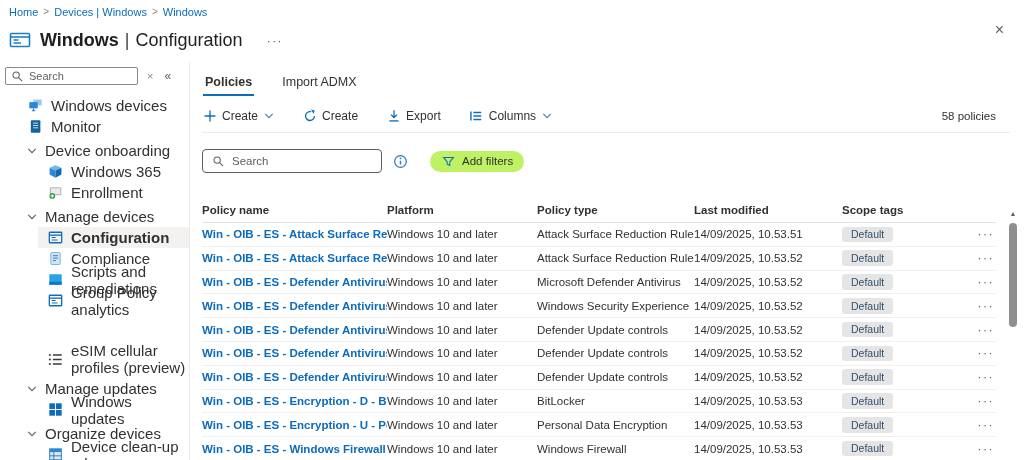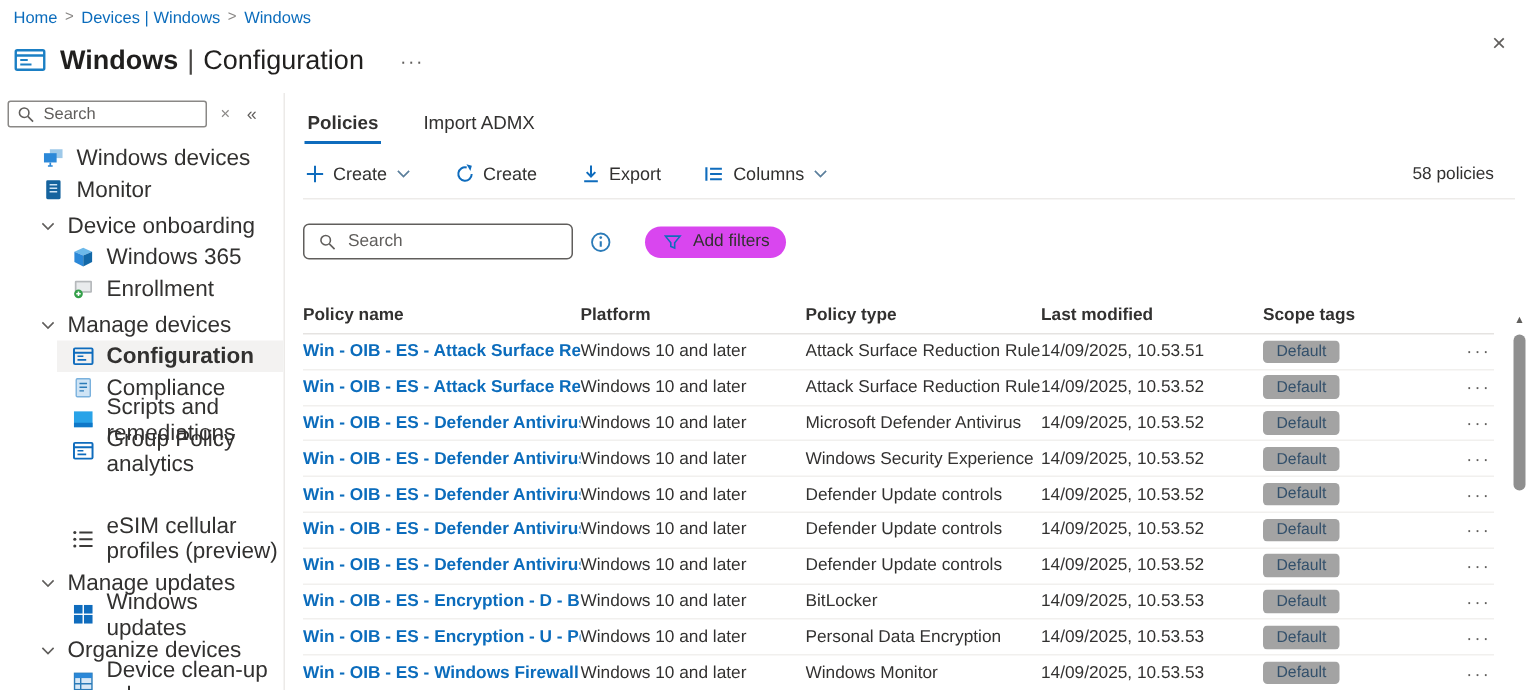--- a/index.html
+++ b/index.html
@@ -57,31 +57,31 @@
   .tb-btn .chev { display:inline-flex; margin-left:1px; }
   .count { margin-left:auto; font-size:11.5px; color:#323130; }
   .tb-divider { border-bottom:1px solid #edebe9; margin-top:9px; margin-right:14px; }
 
   
   .filter-row { display:flex; align-items:center; margin-top:16px; }
   .search-box { display:flex; align-items:center; gap:6px; border:1px solid #605e5c; border-radius:4px; width:180px; height:24px; padding:0 8px; background:#fff; }
   .search-box input { border:none; outline:none; width:130px; font-size:11.5px; font-family:"Liberation Sans",sans-serif; color:#323130; }
   .search-box input::placeholder { color:#605e5c; }
   .info { display:inline-flex; margin-left:11px; cursor:pointer; }
-  .add-filters { display:flex; align-items:center; gap:6px; margin-left:22px; height:21px; padding:0 11px; border:none; border-radius:11px; background:#d946ef; font-size:11.5px; font-family:"Liberation Sans",sans-serif; color:#323130; cursor:pointer; }
+  .add-filters { display:flex; align-items:center; gap:6px; margin-left:22px; height:21px; padding:0 11px; border:none; border-radius:11px; background:#bef264; font-size:11.5px; font-family:"Liberation Sans",sans-serif; color:#323130; cursor:pointer; }
 
   
   .table { margin-top:25px; padding-right:28px; }
   .trow { display:grid; grid-template-columns:185px 150px 157px 148px 116px 1fr; align-items:center; }
   .thead .trow { height:25px; border-bottom:1px solid #e5e3e1; }
   .thead .cell { font-size:11.5px; font-weight:700; color:#323130; }
   .tbody .trow { height:23.8px; border-bottom:1px solid #f1f0ee; }
   .cell { font-size:11.5px; color:#323130; white-space:nowrap; overflow:hidden; }
   .cell.link { color:#0b6cbc; font-weight:700; cursor:pointer; }
-  .badge { display:inline-block; background:#a3a3a3; color:#33506b; border-radius:3px; font-size:10.5px; padding:2.5px 9px; line-height:1; }
+  .badge { display:inline-block; background:#e5e5e5; color:#33506b; border-radius:3px; font-size:10.5px; padding:2.5px 9px; line-height:1; }
   .cell.menu { text-align:right; color:#605e5c; font-size:12px; letter-spacing:1.5px; cursor:pointer; padding-right:2px; }
 
   
   .vscroll { position:absolute; top:148px; bottom:0; right:6px; width:10px; }
   .vscroll .arr { position:absolute; top:0; left:0; width:10px; text-align:center; font-size:7px; color:#605e5c; cursor:pointer; }
   .vscroll .thumb { position:absolute; top:13px; left:1px; width:8px; height:104px; background:#8f8f8f; border-radius:4px; cursor:grab; }
 </style>
 </head>
 <body>
 
@@ -440,21 +440,21 @@
               <span class="cell link">Win - OIB - ES - Encryption - U - Per...</span>
               <span class="cell">Windows 10 and later</span>
               <span class="cell">Personal Data Encryption</span>
               <span class="cell">14/09/2025, 10.53.53</span>
               <span class="cell"><span class="badge">Default</span></span>
               <span class="cell menu">···</span>
             </div>
             <div class="trow">
               <span class="cell link">Win - OIB - ES - Windows Firewall - ...</span>
               <span class="cell">Windows 10 and later</span>
-              <span class="cell">Windows Monitor</span>
+              <span class="cell">Windows Firewall</span>
               <span class="cell">14/09/2025, 10.53.53</span>
               <span class="cell"><span class="badge">Default</span></span>
               <span class="cell menu">···</span>
             </div>
           </div>
       </div>
 
       <div class="vscroll">
         <span class="arr">▲</span>
         <span class="thumb"></span>

